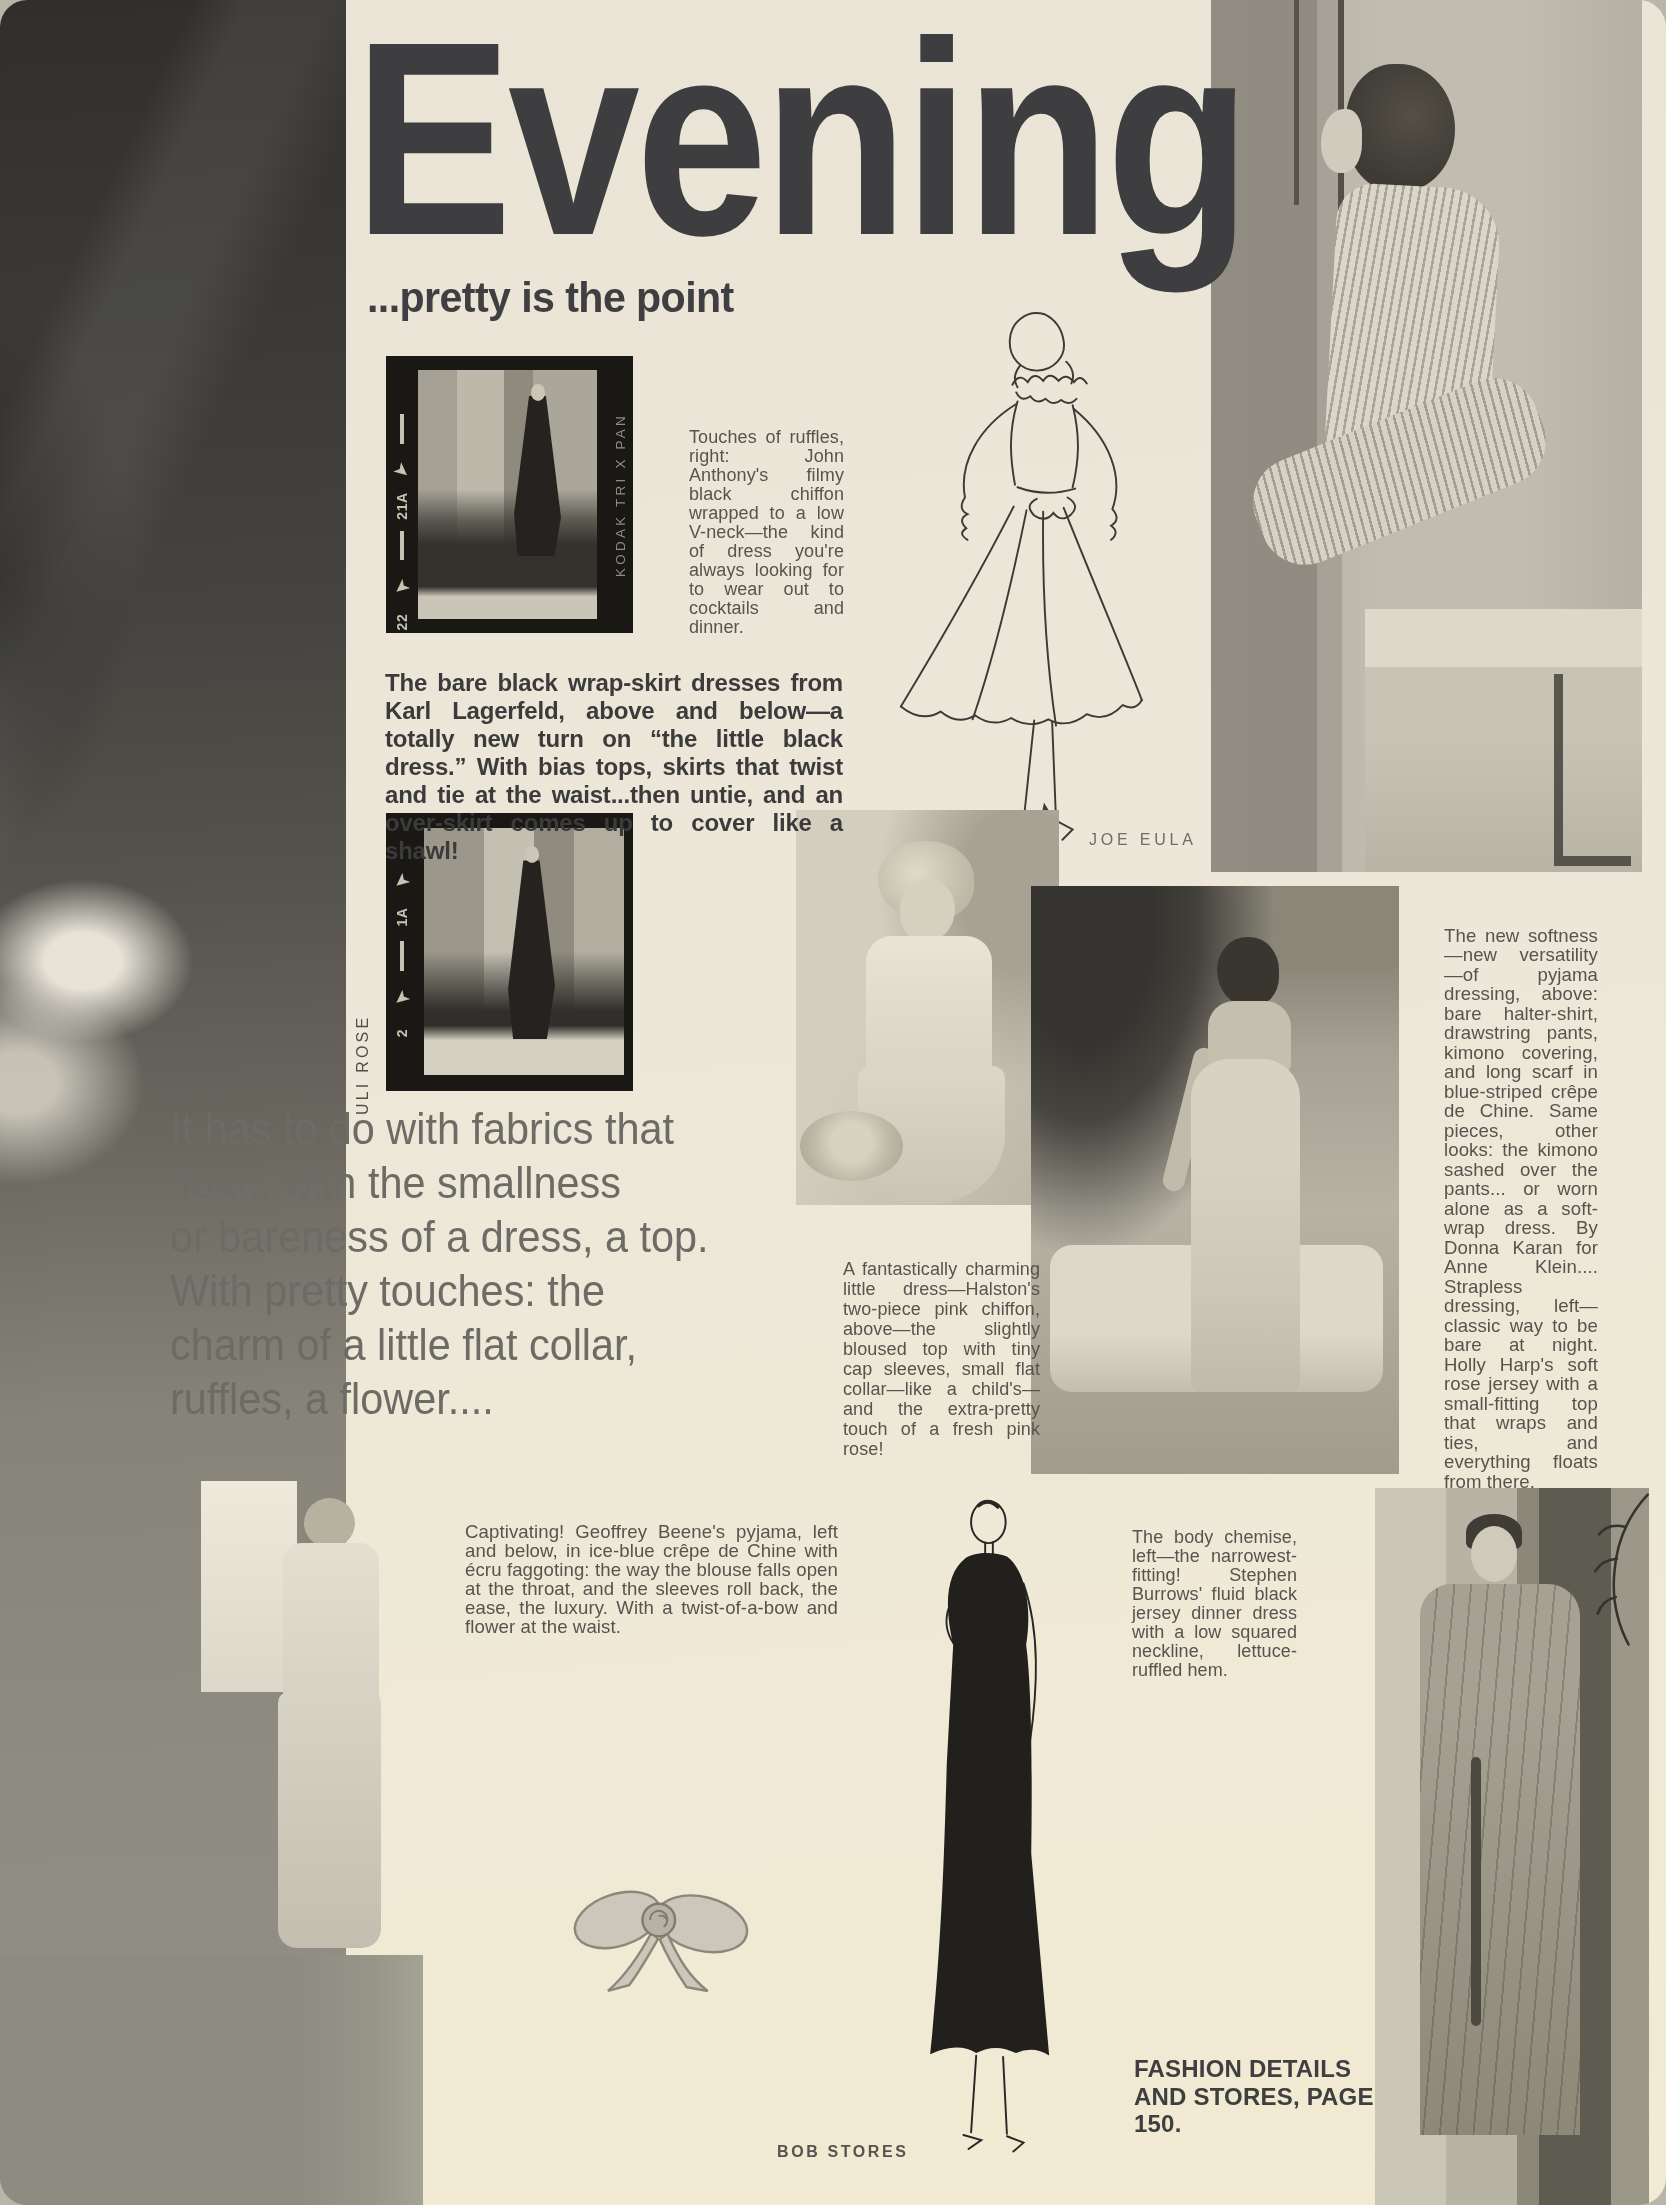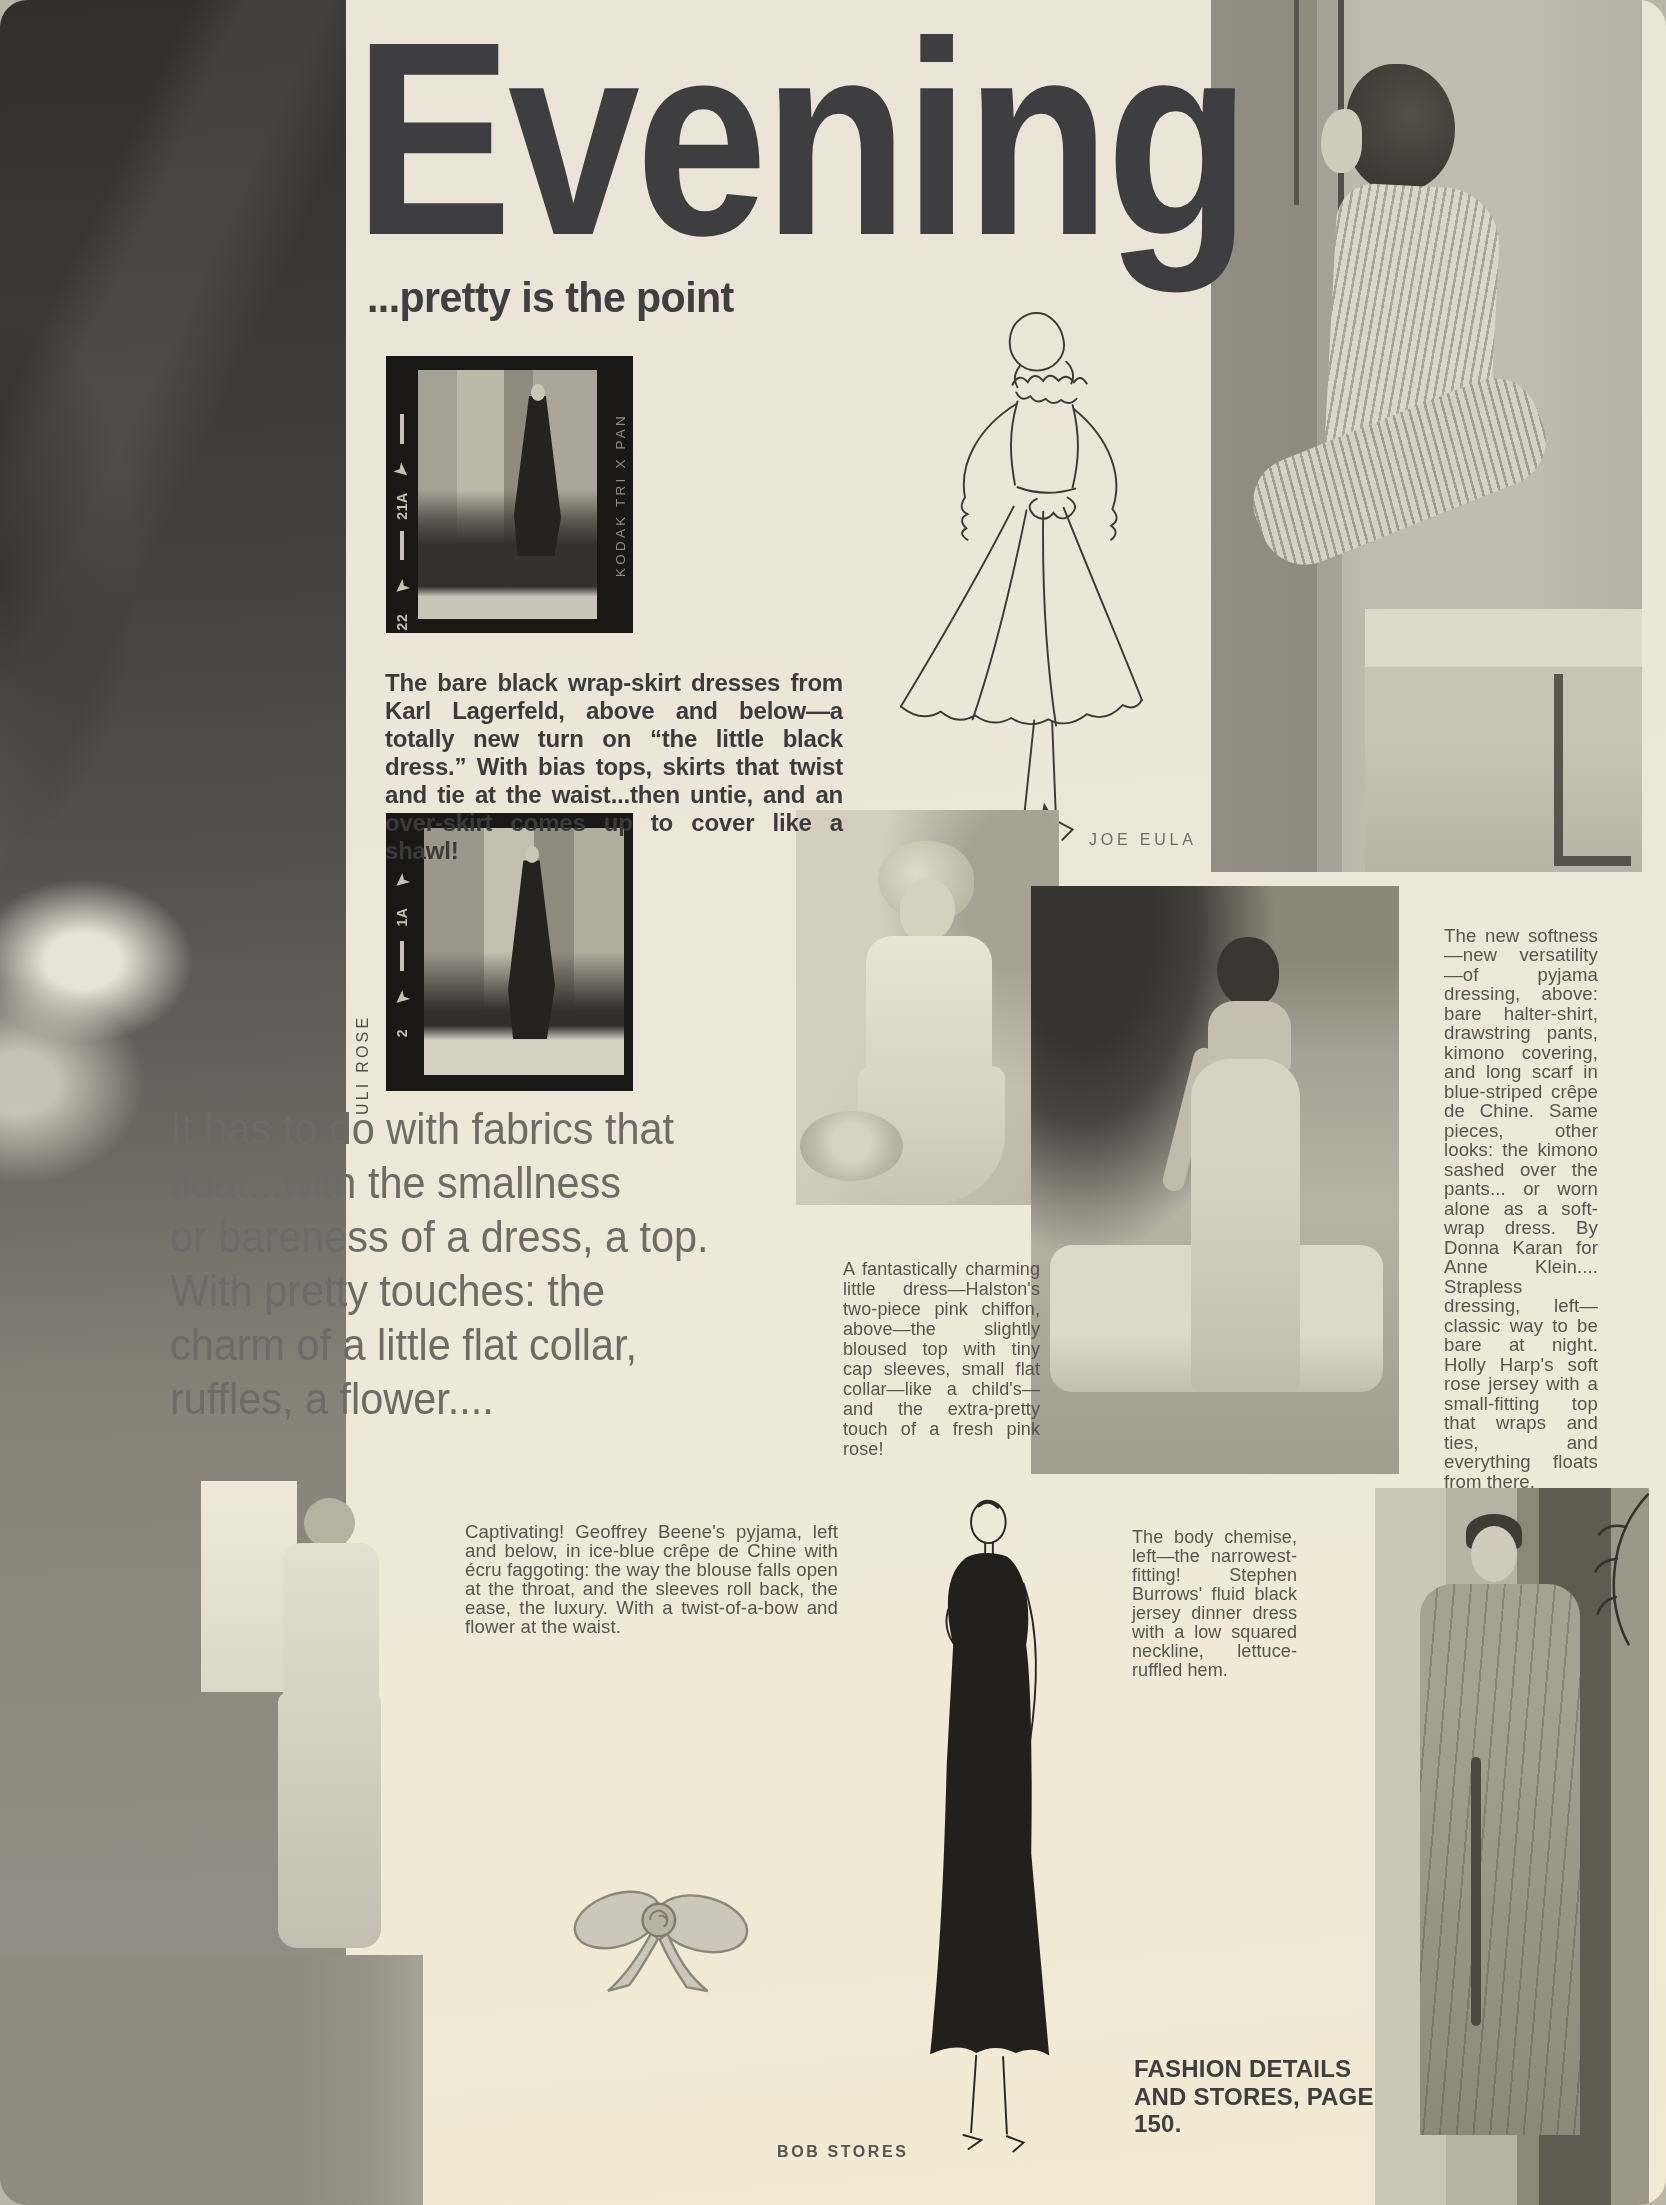--- a/index.html
+++ b/index.html
@@ -164,20 +164,21 @@
       <span class="film-arrow2" data-name="film-arrow-icon">➤</span>
       <span class="num" data-name="film-frame-number">22</span>
     </div>
     <div class="film-img runway1" data-name="runway-scene">
       <div class="model-sil" style="left:96px;top:26px;width:47px;height:160px;clip-path:polygon(32% 0,68% 0,100% 76%,86% 100%,8% 100%,0 74%);" data-name="model-silhouette"></div>
       <div class="model-head" style="left:113px;top:14px;" data-name="model-head"></div>
     </div>
     <div class="kodak" data-name="film-brand-label">KODAK TRI X PAN</div>
   </figure>
 
+  <p class="cap cap-small" style="left:689px;top:410px;width:155px;" data-name="caption-john-anthony">Touches of ruffles, right: John Anthony's filmy black chiffon wrapped to a low V-neck—the kind of dress you're always looking for to wear out to cocktails and dinner.</p>
 
   <p class="bold-par" style="left:385px;top:645px;width:458px;" data-name="caption-karl-lagerfeld">The bare black wrap-skirt dresses from Karl Lagerfeld, above and below—a totally new turn on “the little black dress.” With bias tops, skirts that twist and tie at the waist...then untie, and an over-skirt comes up to cover like a shawl!</p>
 
   <svg class="sketch" style="left:852px;top:295px;" width="308" height="564" viewBox="0 0 480 880" data-name="joe-eula-dress-sketch">
     <g fill="none" stroke="#3c3a36" stroke-width="3" stroke-linecap="round">
       <path d="M300,30 c-28,-8 -52,12 -54,40 c-2,28 18,48 42,48 c26,0 46,-22 42,-46 c-3,-20 -14,-34 -30,-42"></path>
       <path d="M262,110 q-14,18 -4,34 M334,104 q16,16 8,34"></path>
       <path d="M250,140 q10,-20 24,-4 q10,-18 24,-2 q10,-16 24,0 q12,-14 24,2 q10,-14 20,2"></path>
       <path d="M256,152 q8,16 22,6 q10,14 24,4 q12,12 24,2 q12,10 24,-2"></path>
       <path d="M258,166 C244,214 246,252 254,296 M344,172 C356,220 354,258 344,300"></path>

